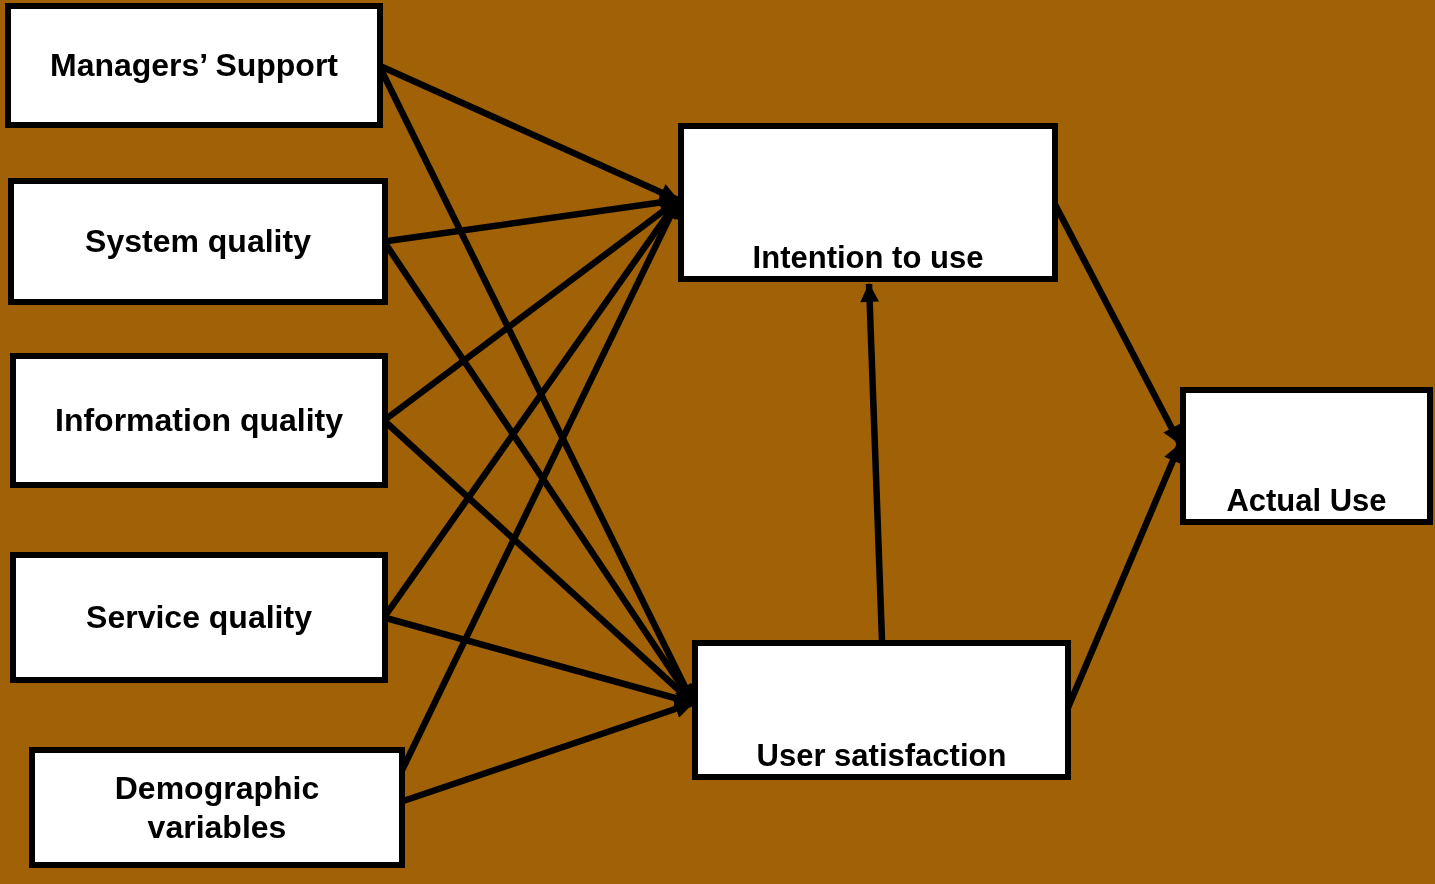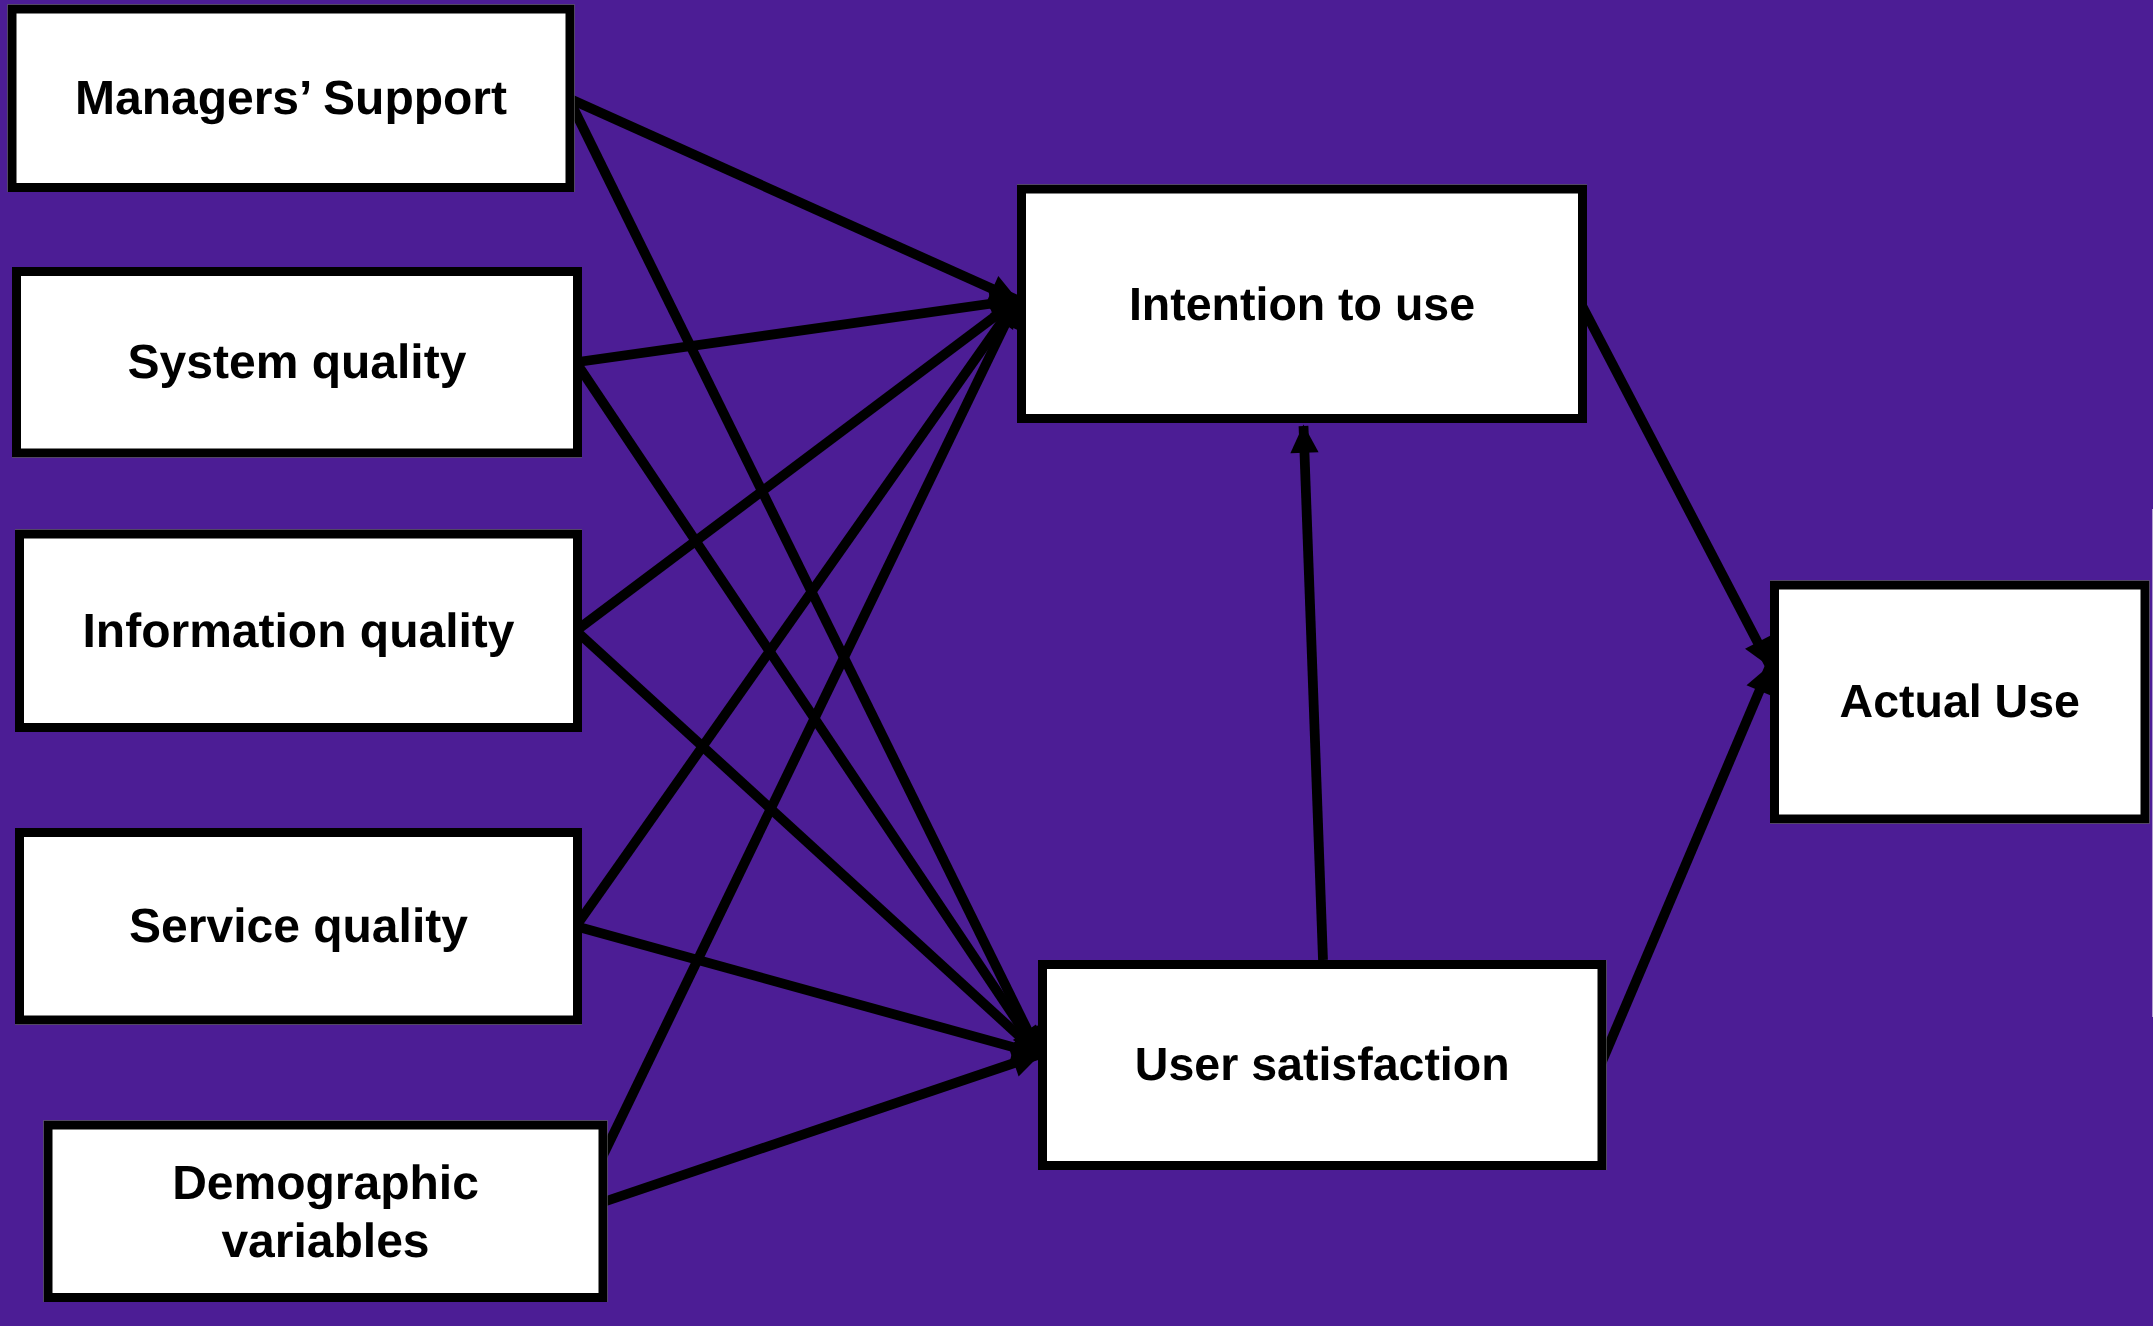--- a/index.html
+++ b/index.html
@@ -34,26 +34,27 @@
     font-weight: bold;
     color: #000000;
     line-height: 1.2;
     padding: 0 4px;
   }
   .node-left {
     font-size: 32px;
   }
   .node-mid {
     font-size: 31px;
+    align-items: flex-end;
   }
 </style>
 </head>
 <body>
 
-<div id="canvas" style="background: #4c1d95;">
+<div id="canvas" style="background: #a16207;">
 
   <svg id="edges" viewBox="0 0 1435 884" xmlns="http://www.w3.org/2000/svg">
     <defs>
       <marker id="arrowhead" viewBox="0 0 10 10" refX="9.5" refY="5" markerWidth="3.4" markerHeight="2.9" orient="auto">
         <path d="M 0 0 L 10 5 L 0 10 z" fill="#000000"></path>
       </marker>
     </defs>
     <g id="edge-group">
         <line x1="379" y1="65.5" x2="678" y2="200" stroke="#000000" stroke-width="6.5" marker-end="url(#arrowhead)"></line>
         <line x1="379" y1="65.5" x2="693" y2="703" stroke="#000000" stroke-width="6.5" marker-end="url(#arrowhead)"></line>
@@ -92,17 +93,17 @@
   </div>
 
   <div class="node node-mid" style="left: 678px; top: 123px; width: 380px; height: 159px; border-color: rgb(0, 0, 0); color: rgb(0, 0, 0);">
     <span>Intention to use</span>
   </div>
 
   <div class="node node-mid" style="left: 692px; top: 640px; width: 379px; height: 140px; border-color: rgb(0, 0, 0); color: rgb(0, 0, 0);">
     <span>User satisfaction</span>
   </div>
 
-  <div class="node node-mid" style="left: 1180px; top: 387px; width: 253px; height: 162px; border-color: rgb(0, 0, 0); color: rgb(0, 0, 0);">
+  <div class="node node-mid" style="left: 1180px; top: 387px; width: 253px; height: 138px; border-color: rgb(0, 0, 0); color: rgb(0, 0, 0);">
     <span>Actual Use</span>
   </div>
 
 </div>
 
 </body></html>

